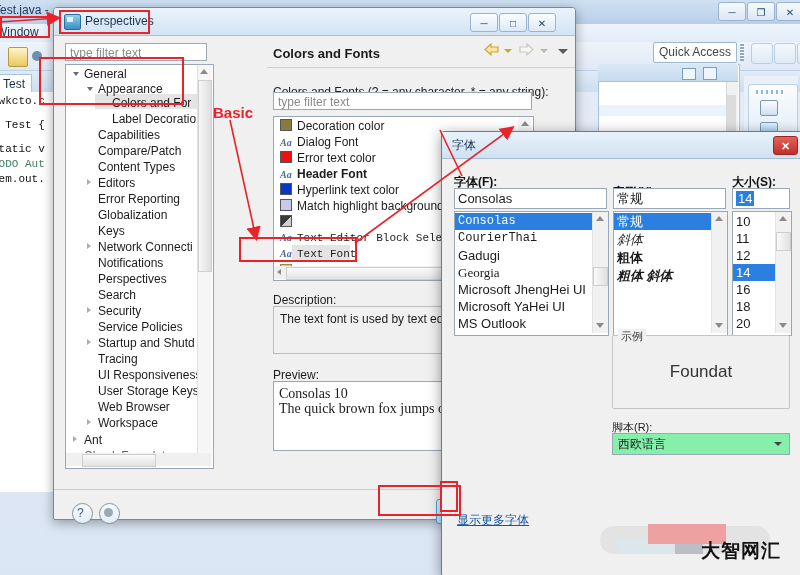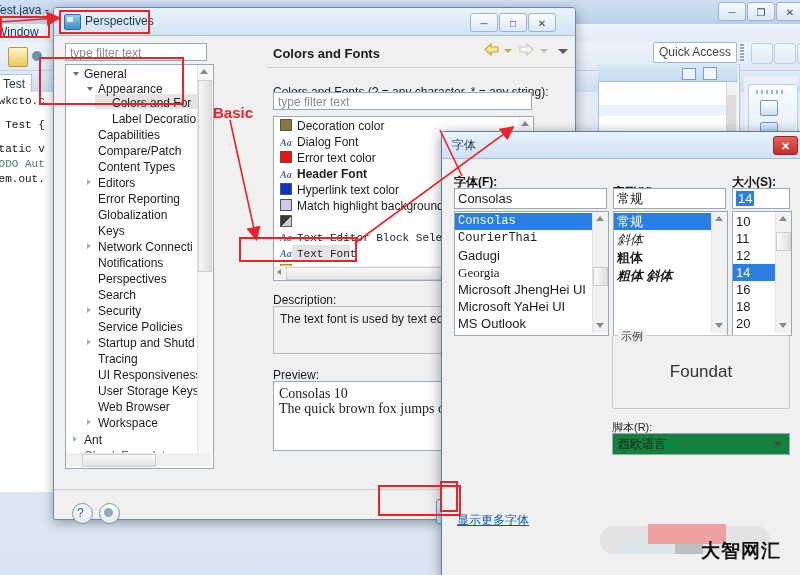--- a/index.html
+++ b/index.html
@@ -172,21 +172,21 @@
   .sc-up{border-bottom:5px solid #8a8a8a;border-left:4px solid transparent;border-right:4px solid transparent;}
   .sc-dn{border-top:5px solid #8a8a8a;border-left:4px solid transparent;border-right:4px solid transparent;}
   #sample-fs{position:absolute;left:612px;top:335px;width:176px;height:72px;
        border:1px solid #c4c4c4;border-radius:2px;}
   #sample-legend{position:absolute;left:618px;top:329px;background:#f0f0f0;padding:0 3px;
        font-size:11px;color:#333;}
   #sample-text{position:absolute;left:0;top:26px;width:176px;text-align:center;
        font-size:17px;color:#333;}
   #script-label{position:absolute;left:612px;top:420px;font-size:11px;color:#222;}
   #script-combo{position:absolute;left:612px;top:433px;width:176px;height:20px;
-       background:#15803d;border:1px solid #9aa7b5;}
+       background:#86efac;border:1px solid #9aa7b5;}
   #script-val{position:absolute;left:5px;top:2px;font-size:12px;}
   #script-caret{position:absolute;right:7px;top:8px;width:0;height:0;
        border-top:4px solid #444;border-left:4px solid transparent;border-right:4px solid transparent;}
   #morefonts{position:absolute;left:457px;top:512px;font-size:12px;color:#1453a8;
        text-decoration:underline;}
   #wm-pill{position:absolute;left:600px;top:526px;width:170px;height:28px;
        background:#e3e3e3;border-radius:14px;}
   #wm-red{position:absolute;left:648px;top:524px;width:78px;height:20px;background:#eda1a1;}
   #wm-gray{position:absolute;left:675px;top:540px;width:28px;height:14px;background:#b9bfc4;}
   #wm-blue{position:absolute;left:618px;top:540px;width:55px;height:14px;background:#dde6ea;}

